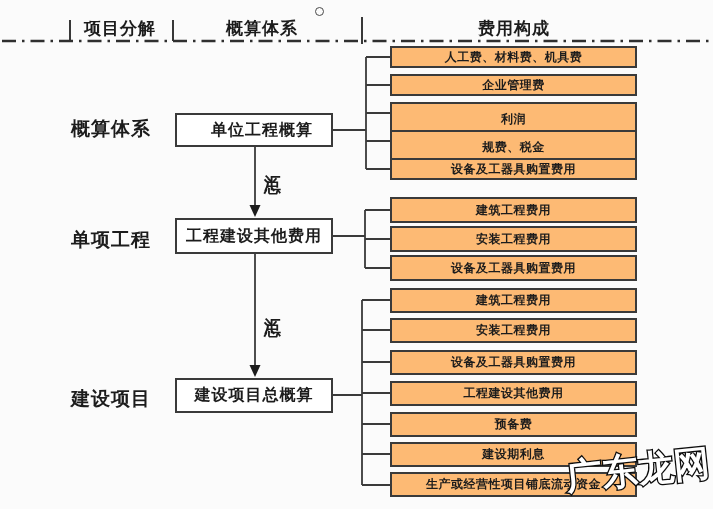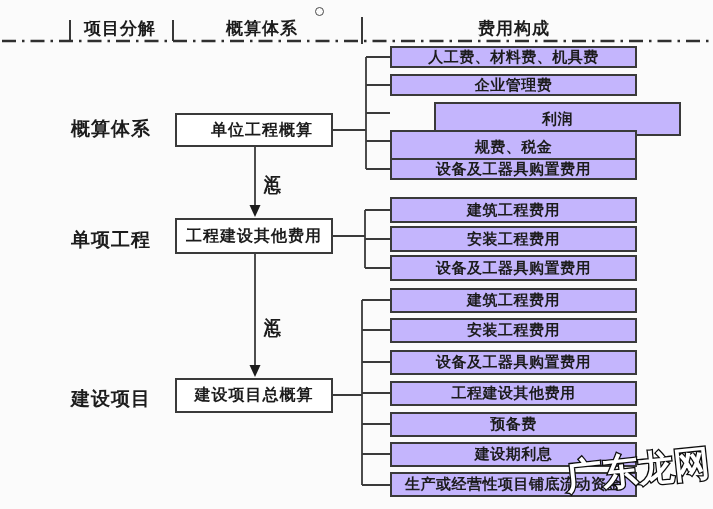--- a/index.html
+++ b/index.html
@@ -40,23 +40,23 @@
     position: absolute; left: 175px; width: 158px;
     border: 2px solid #3a3a3a; background: #ffffff;
     display: flex; align-items: center; justify-content: center;
     font-size: 16px; font-weight: bold; letter-spacing: 1px;
     white-space: nowrap; box-sizing: border-box;
   }
 
   
   .cost-box {
     position: absolute; left: 390px; width: 247px;
-    border: 2px solid #3a3a3a; background: #c4b5fd;
+    border: 2px solid #3a3a3a; background: #fdba74;
     display: flex; align-items: center; justify-content: center;
-    font-size: 15px; font-weight: bold; letter-spacing: 0.5px;
+    font-size: 12px; font-weight: bold; letter-spacing: 0.5px;
     white-space: nowrap; box-sizing: border-box;
   }
 
   
   .sum-label {
     position: absolute; left: 262px;
     writing-mode: vertical-rl; text-orientation: upright;
     font-size: 17px; font-weight: bold; letter-spacing: 3px;
     line-height: 20px;
   }
@@ -110,21 +110,21 @@
     <polygon points="255,217 249.5,205 260.5,205" fill="#1c1c1c"></polygon>
     <polygon points="255,377 249.5,365 260.5,365" fill="#1c1c1c"></polygon>
   </svg>
 
   <div class="stage-label" style="top:116px;">概算体系</div>
   <div class="estimate-box" style="top:113px; height:34px;padding-left:16px;">单位工程概算</div>
   <div class="sum-label" style="top:160px;">汇总</div>
 
   <div class="cost-box" style="top:46px;  height:22px;">人工费、材料费、机具费</div>
   <div class="cost-box" style="top:74px;  height:22px;">企业管理费</div>
-  <div class="cost-box" style="top:102px; height:34px;margin-left:44px;">利润</div>
+  <div class="cost-box" style="top:102px; height:34px;">利润</div>
   <div class="cost-box" style="top:130px; height:34px;text-align:center;">规费、税金</div>
   <div class="cost-box" style="top:158px; height:22px;">设备及工器具购置费用</div>
 
   <div class="stage-label" style="top:227px;">单项工程</div>
   <div class="estimate-box" style="top:218px; height:36px;">工程建设其他费用</div>
   <div class="sum-label" style="top:303px;">汇总</div>
 
   <div class="cost-box" style="top:197px; height:26px;">建筑工程费用</div>
   <div class="cost-box" style="top:226px; height:26px;">安装工程费用</div>
   <div class="cost-box" style="top:255px; height:26px;">设备及工器具购置费用</div>

